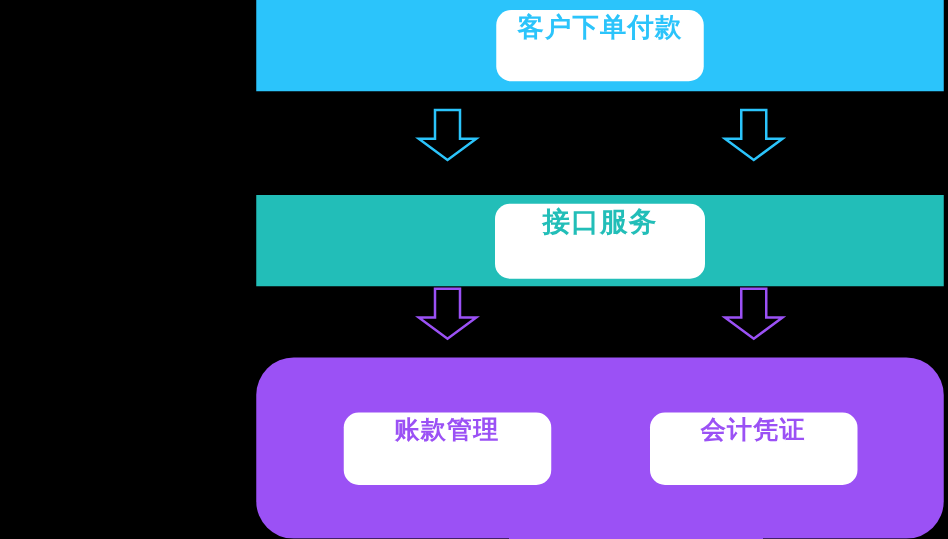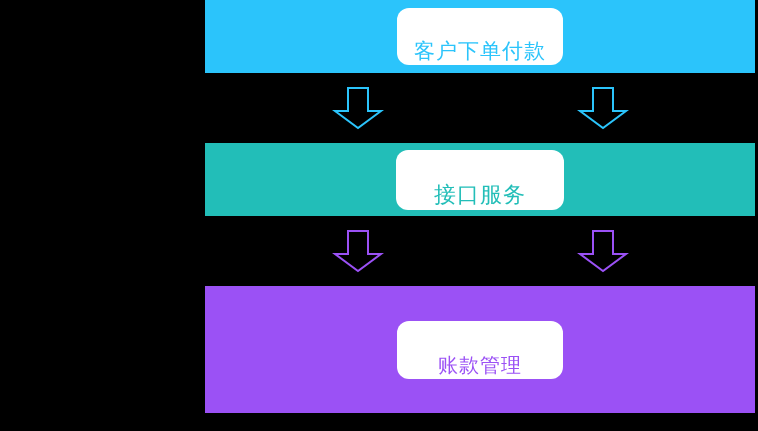--- a/index.html
+++ b/index.html
@@ -26,50 +26,51 @@
     align-items: center;
   }
   #band-top {
     top: 0px;
     height: 73px;
     background: #2BC4FB;
     justify-content: space-around;
     padding: 0 30px;
   }
   #band-mid {
-    top: 143px;
+    top: 156px;
     height: 73px;
     background: #22BEB8;
     justify-content: center;
   }
   #band-bottom {
     top: 286px;
-    height: 127px;
+    height: 145px;
     background: #9B51F5;
     flex-direction: column;
     justify-content: center;
     gap: 9px;
     padding: 0 0px;
+    border-radius: 30px;
   }
   .bottom-row {
     width: 100%;
     display: flex;
     justify-content: space-around;
     padding: 0 30px;
     box-sizing: border-box;
   }
 
   
   .node {
     background: #FFFFFF;
     border-radius: 12px;
     display: flex;
-    align-items: flex-end;
+    align-items: flex-start;
     justify-content: center;
-    font-weight: normal;
+    font-weight: bold;
     letter-spacing: 1px;
     box-sizing: border-box;
     user-select: none;
   }
   .node-top {
     width: 166px;
     height: 57px;
     font-size: 21px;
     color: #2BC4FB;
   }
@@ -153,16 +154,19 @@
         <polygon points="16,2 36,2 36,25 49,25 26,42 3,25 16,25" fill="none" stroke="#9B51F5" stroke-width="2" stroke-linejoin="miter"></polygon>
       </svg>
     </div>
   </div>
 
   <div class="band" id="band-bottom">
     <div class="bottom-row">
       <div class="node node-bottom">
         <span>账款管理</span>
       </div>
+      <div class="node node-bottom">
+        <span>会计凭证</span>
+      </div>
     </div>
   </div>
 
 </div>
 
 </body></html>

